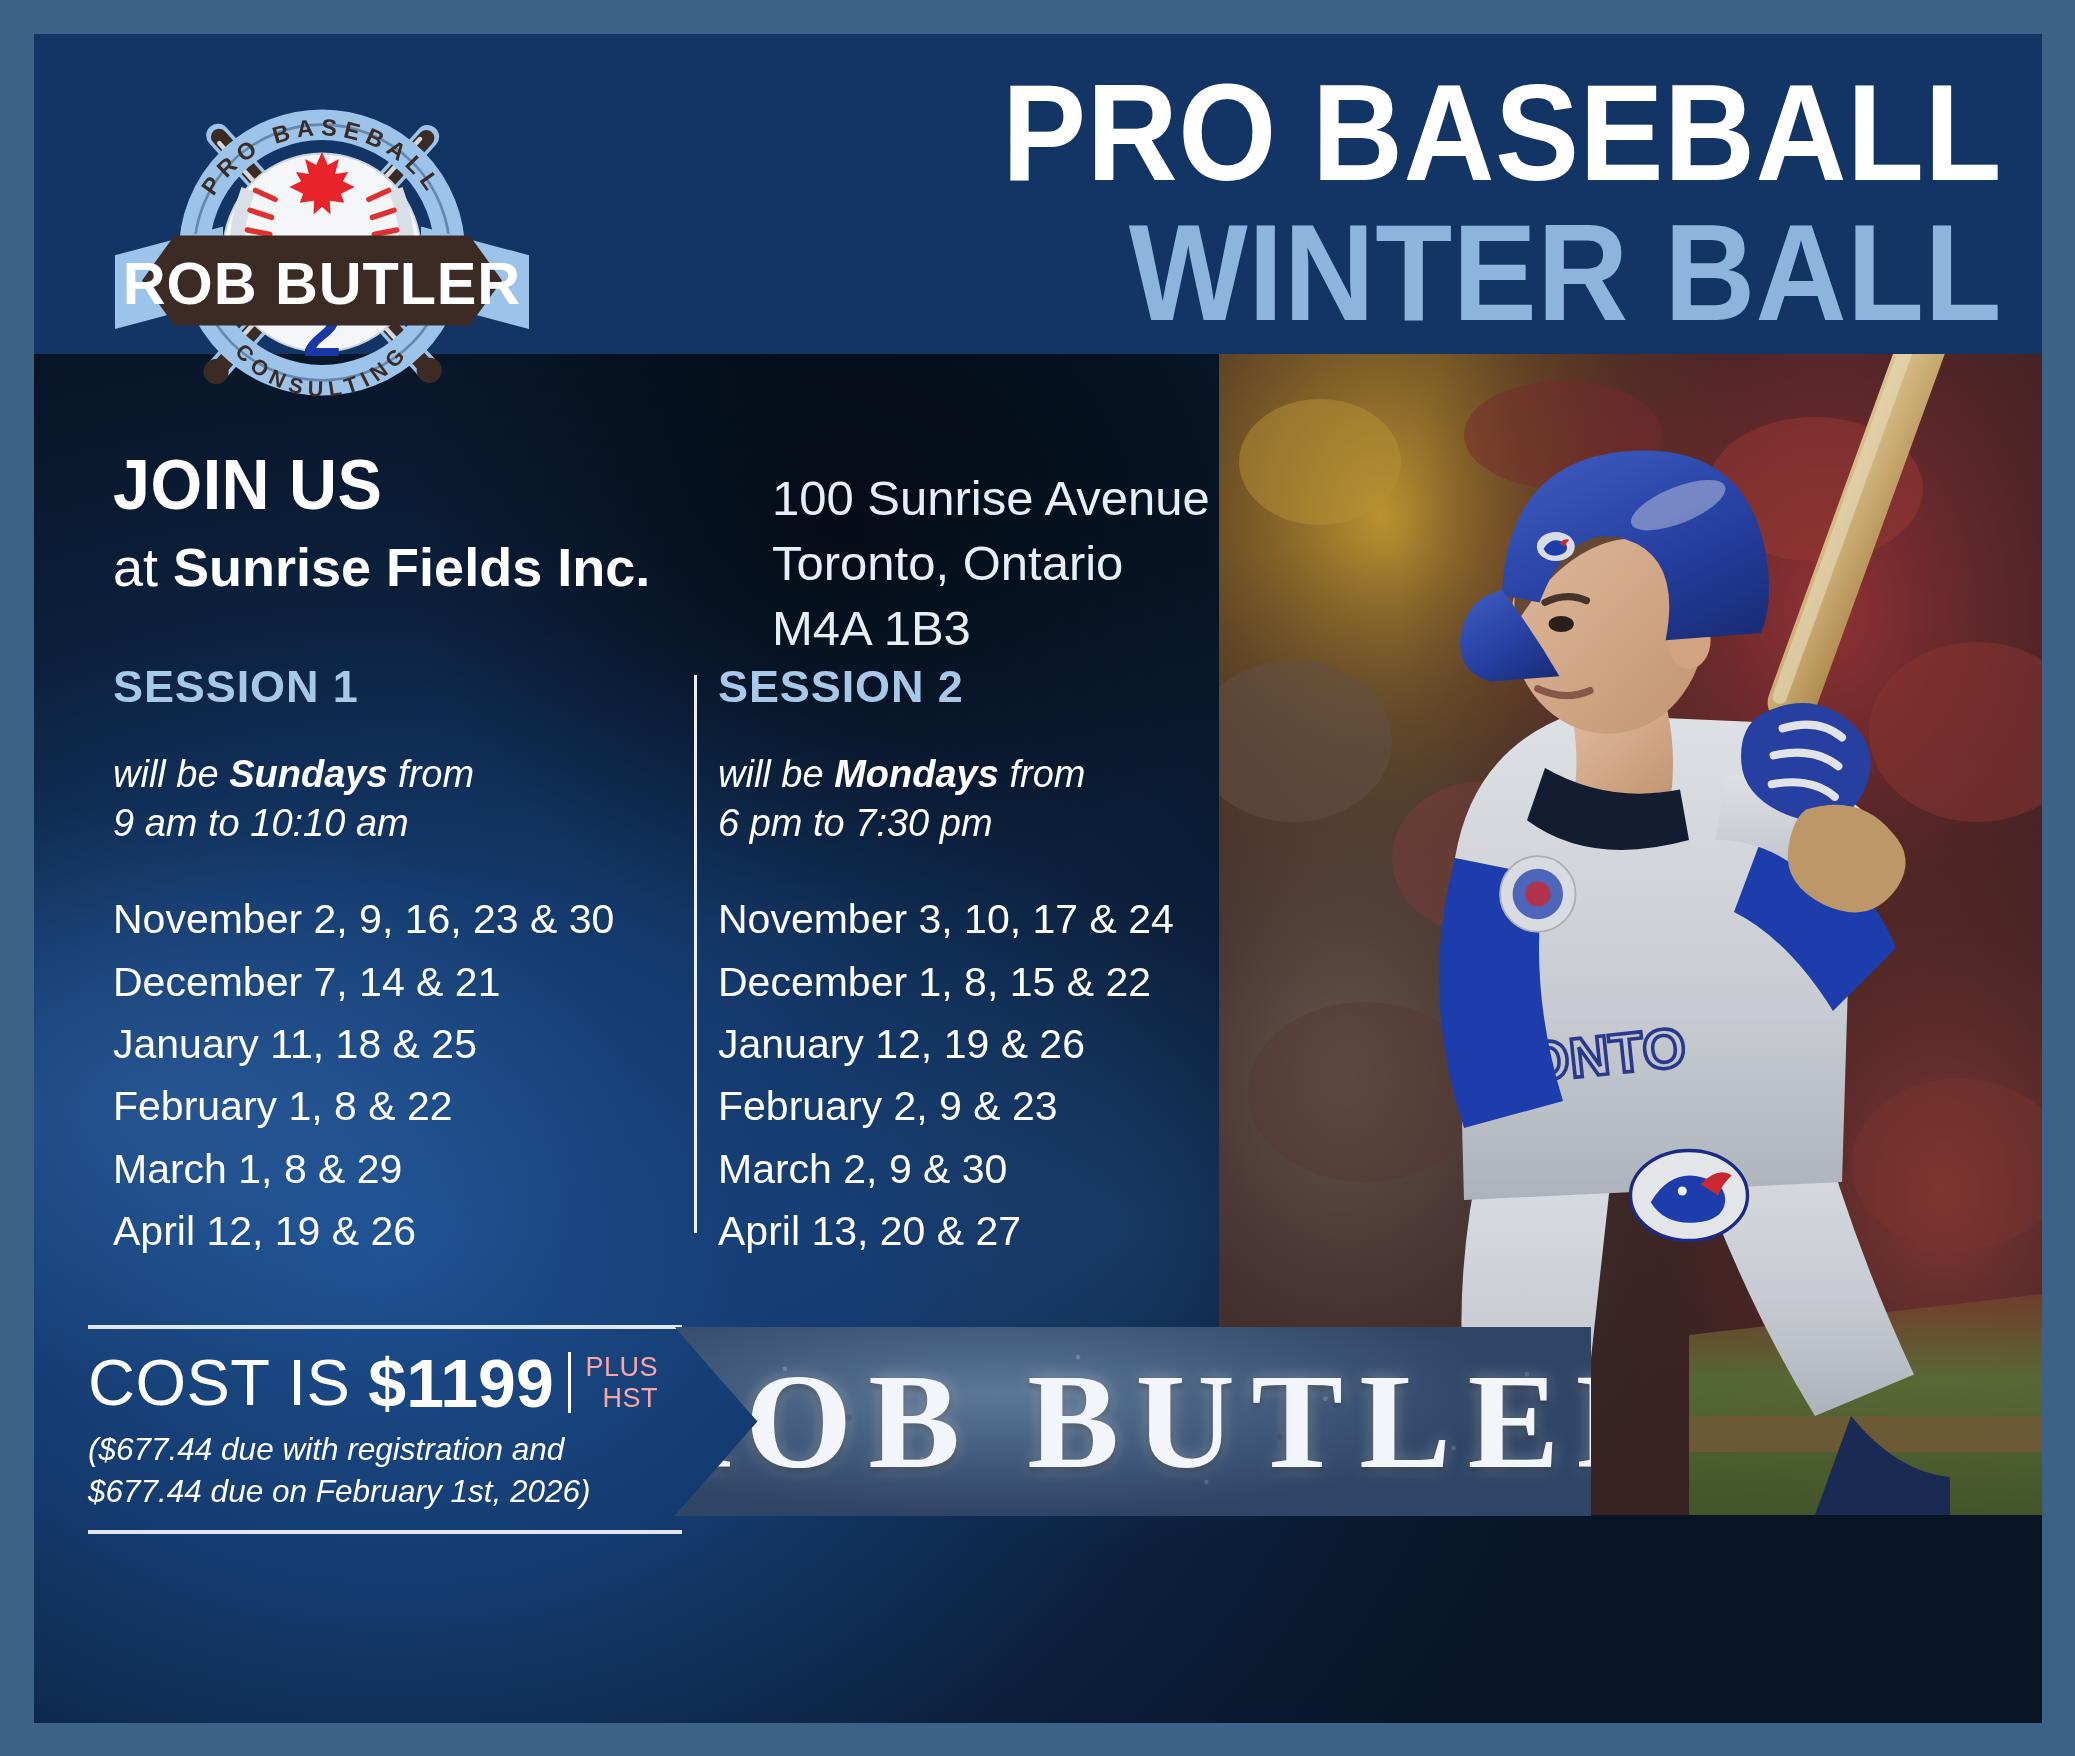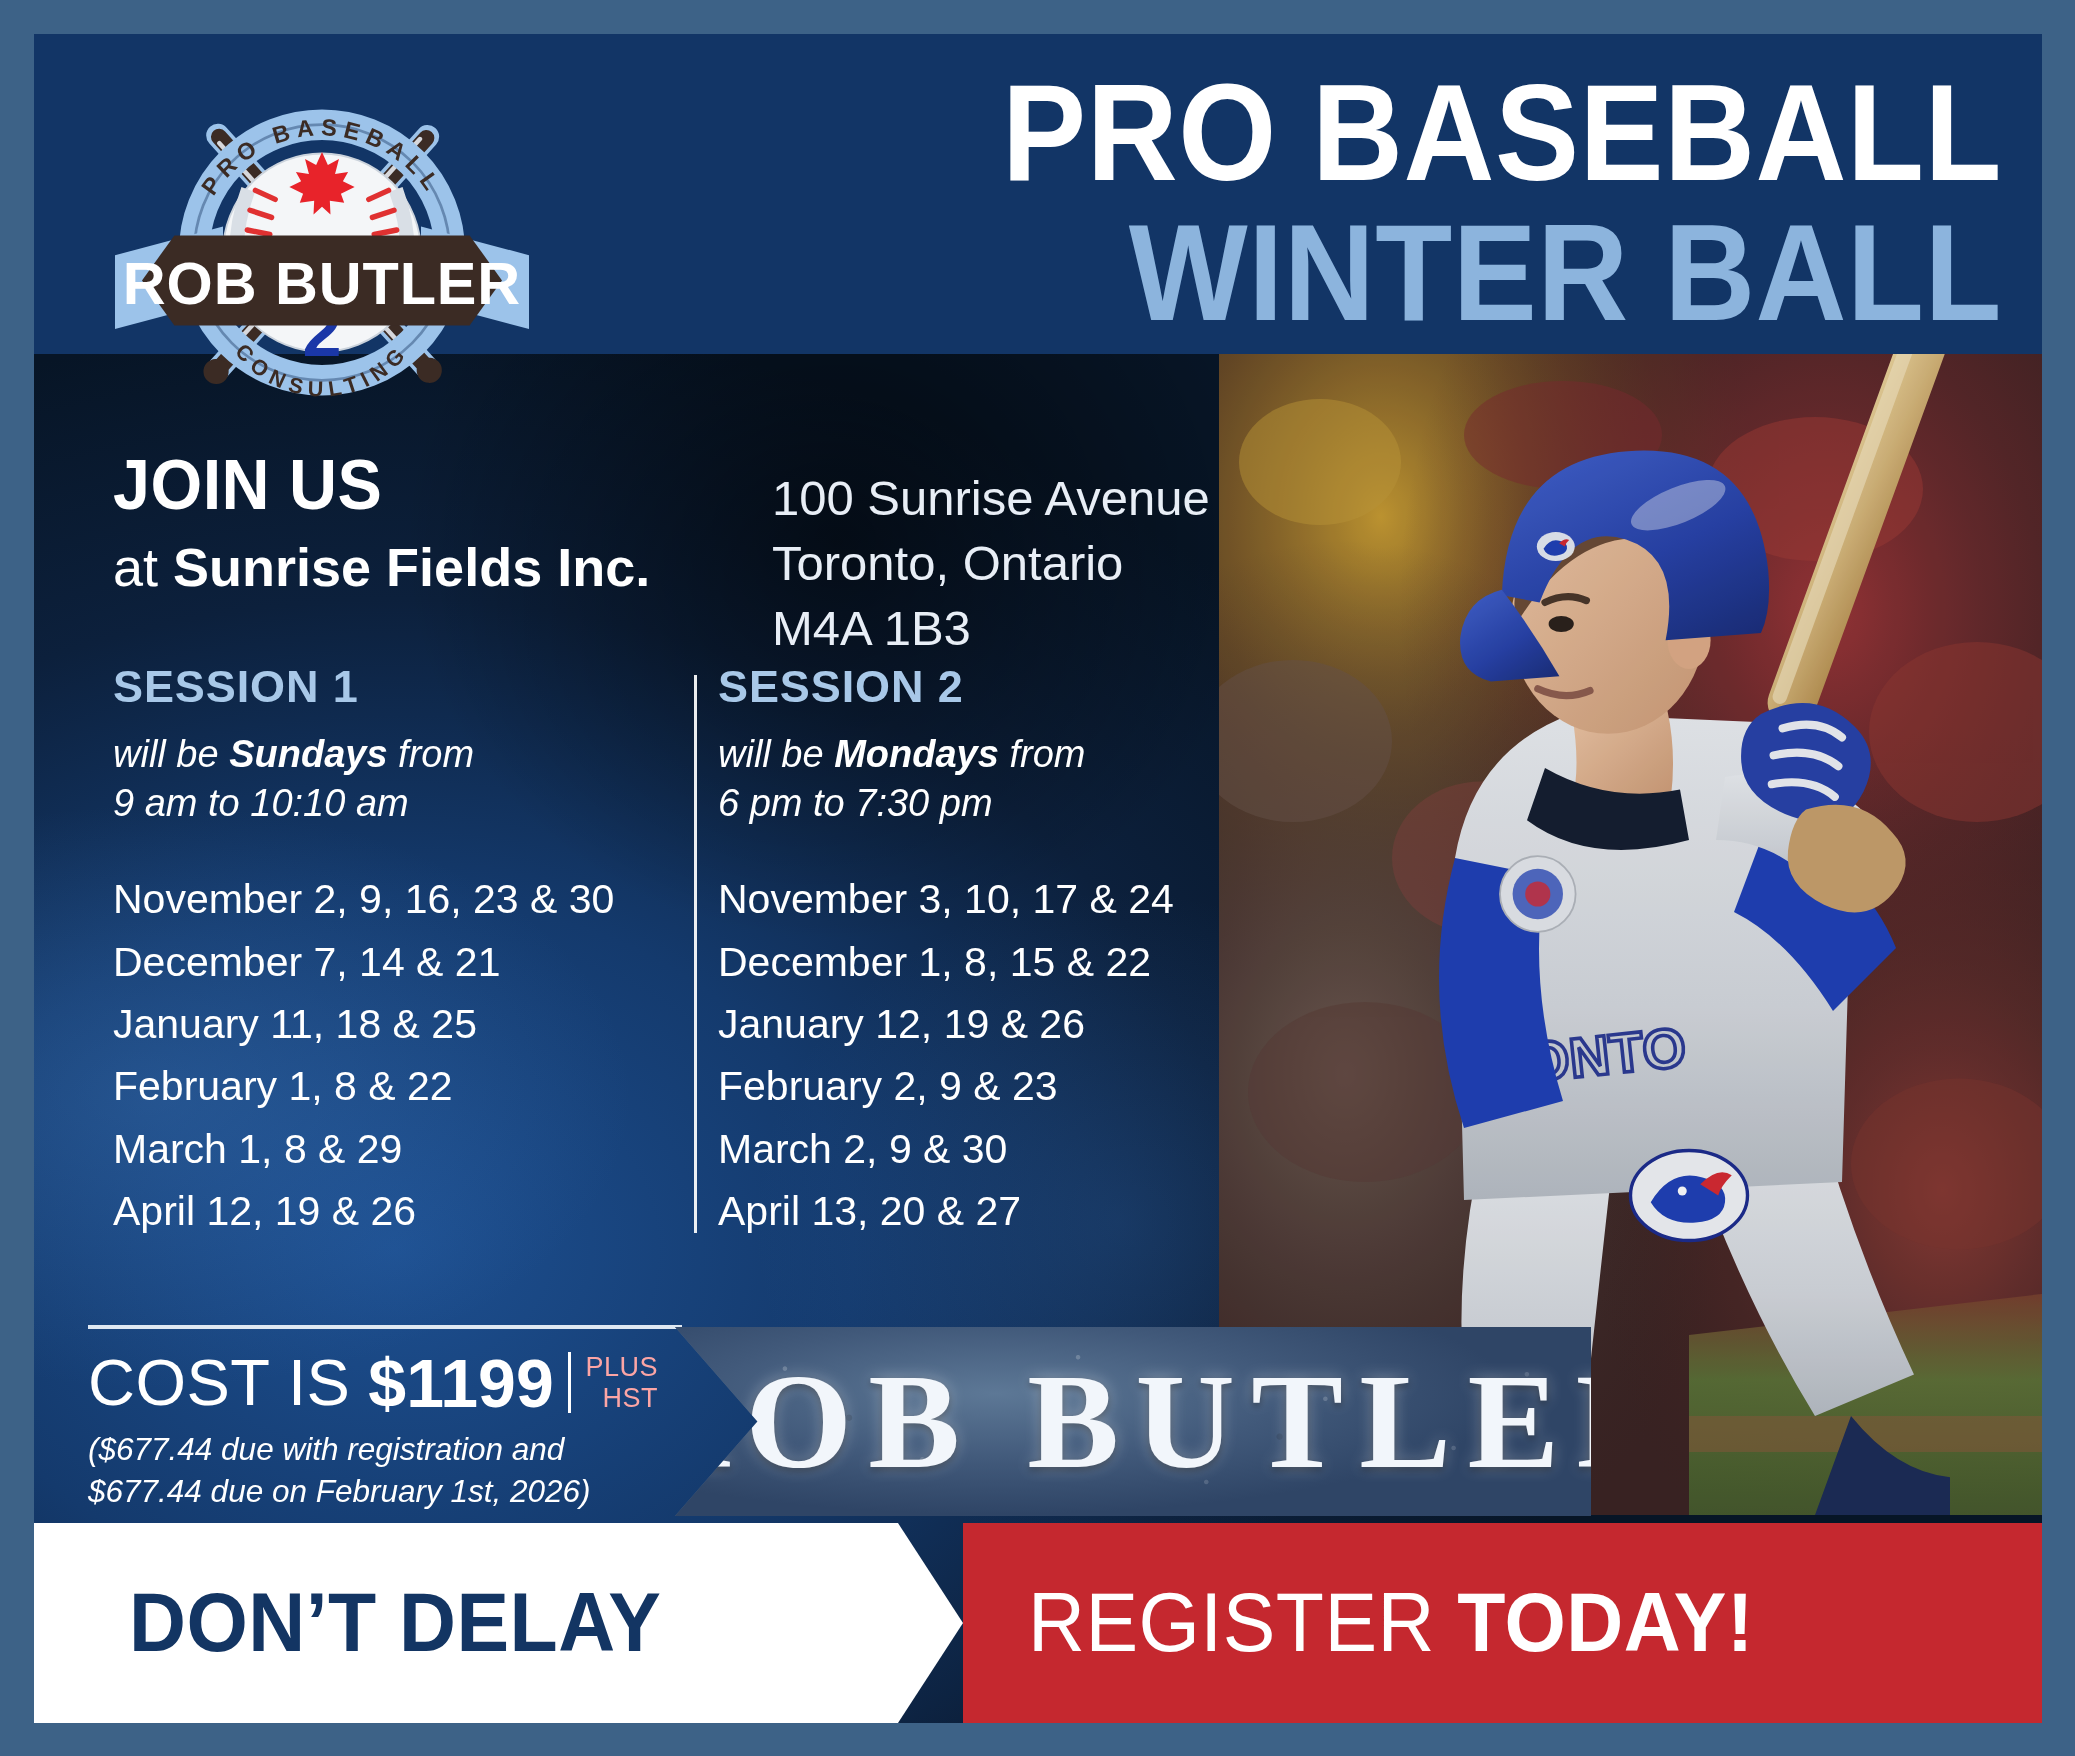--- a/index.html
+++ b/index.html
@@ -86,21 +86,21 @@
   .sessions{position:absolute;left:79px;top:630px;width:1116px;}
   .divider-v{
     position:absolute;left:660px;top:641px;width:2.7px;height:558px;
     background:#ffffff;opacity:.92;
   }
   .col{position:absolute;top:0;}
   .col.one{left:0;width:576px;}
   .col.two{left:605px;width:540px;}
   .s-head{
     font-size:45px;font-weight:700;color:#a8c8e8;letter-spacing:0.9px;
-    line-height:1;margin-bottom:21px;
+    line-height:1;margin-bottom:41px;
   }
   .s-sub{
     font-size:38px;font-style:italic;color:#ffffff;font-weight:400;
     line-height:1.28;
   }
   .s-sub b{font-weight:700;}
   .s-dates{margin-top:41px;}
   .s-dates div{
     font-size:41px;color:#ffffff;font-weight:300;line-height:1.52;
     white-space:nowrap;
@@ -475,24 +475,16 @@
     </div>
     <div class="cost-note">($677.44 due with registration and $677.44 due on February 1st, 2026)</div>
     <div class="rule"></div>
   </div>
 
   <div class="rb-banner">
     <div class="rb-speckle"></div>
     <div class="rb-name">ROB BUTLER</div>
   </div>
 
-  <div class="cta">
-    <div class="cta-white">
-      <span class="txt">DON’T DELAY</span>
-    </div>
-    <div class="cta-red">
-      <span class="txt"><span>REGISTER </span><b>TODAY!</b></span>
-    </div>
-  </div>
 
  </div>
 </div>
 
 
 </body></html>

